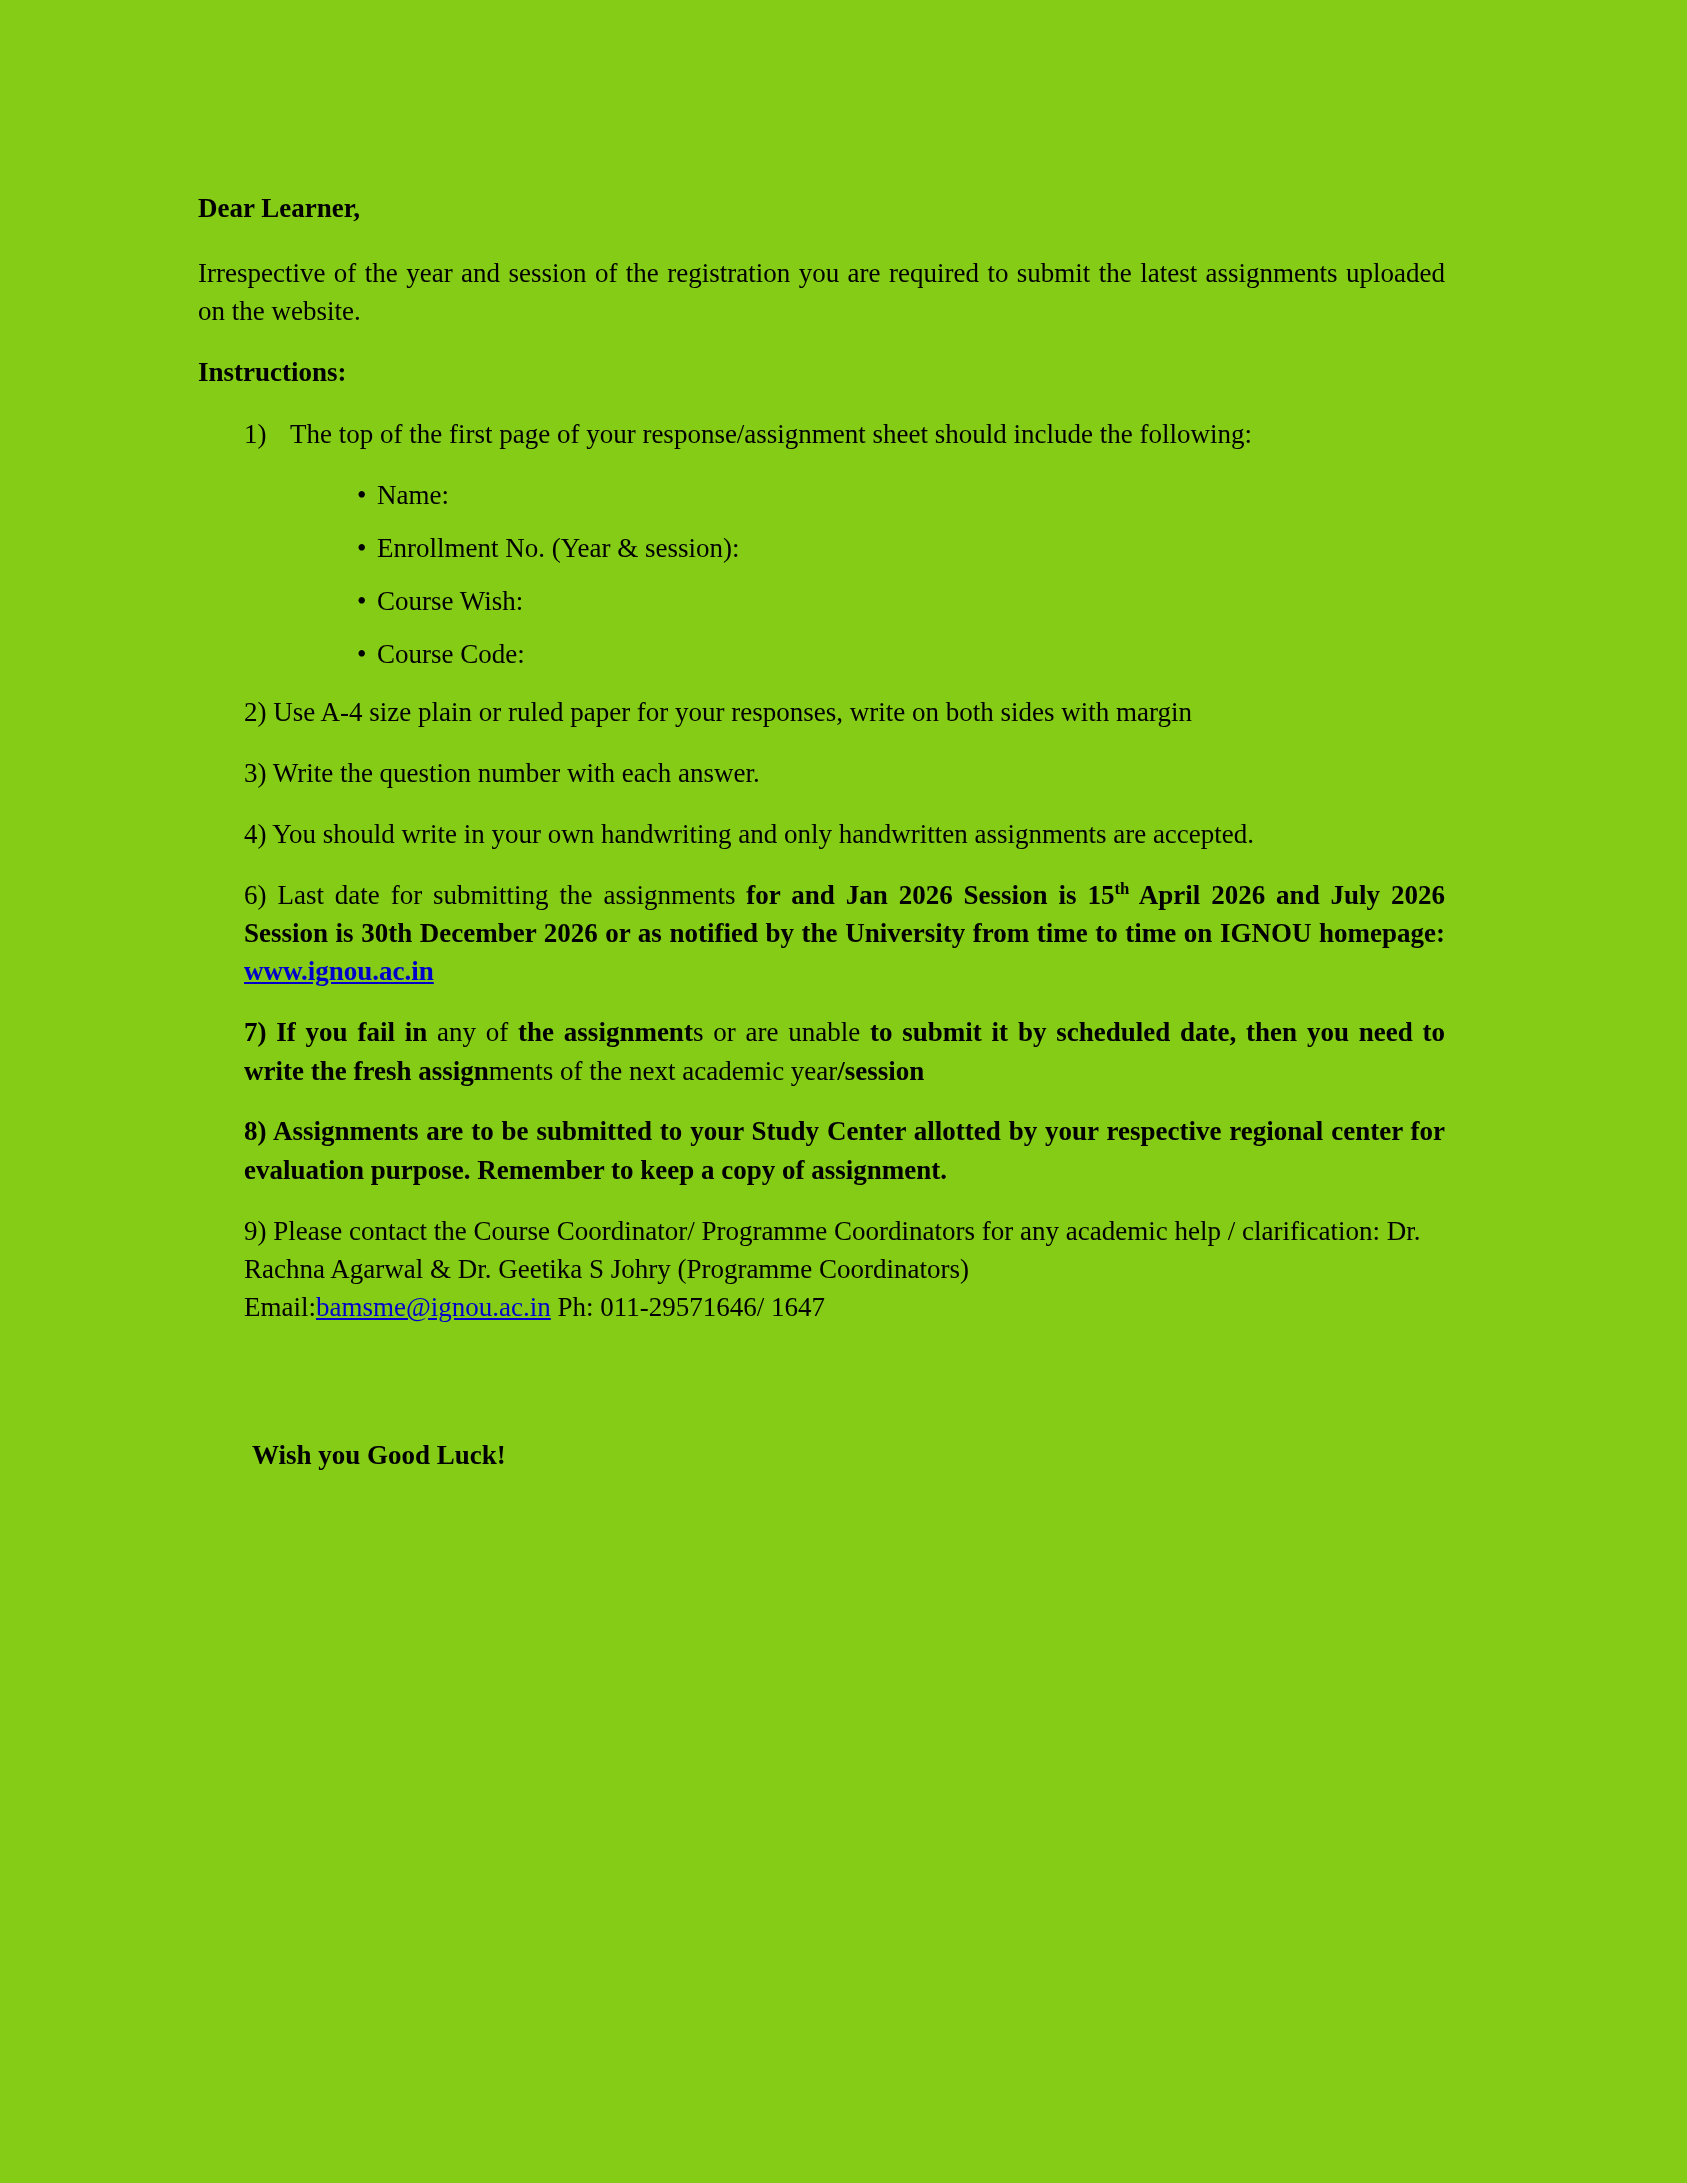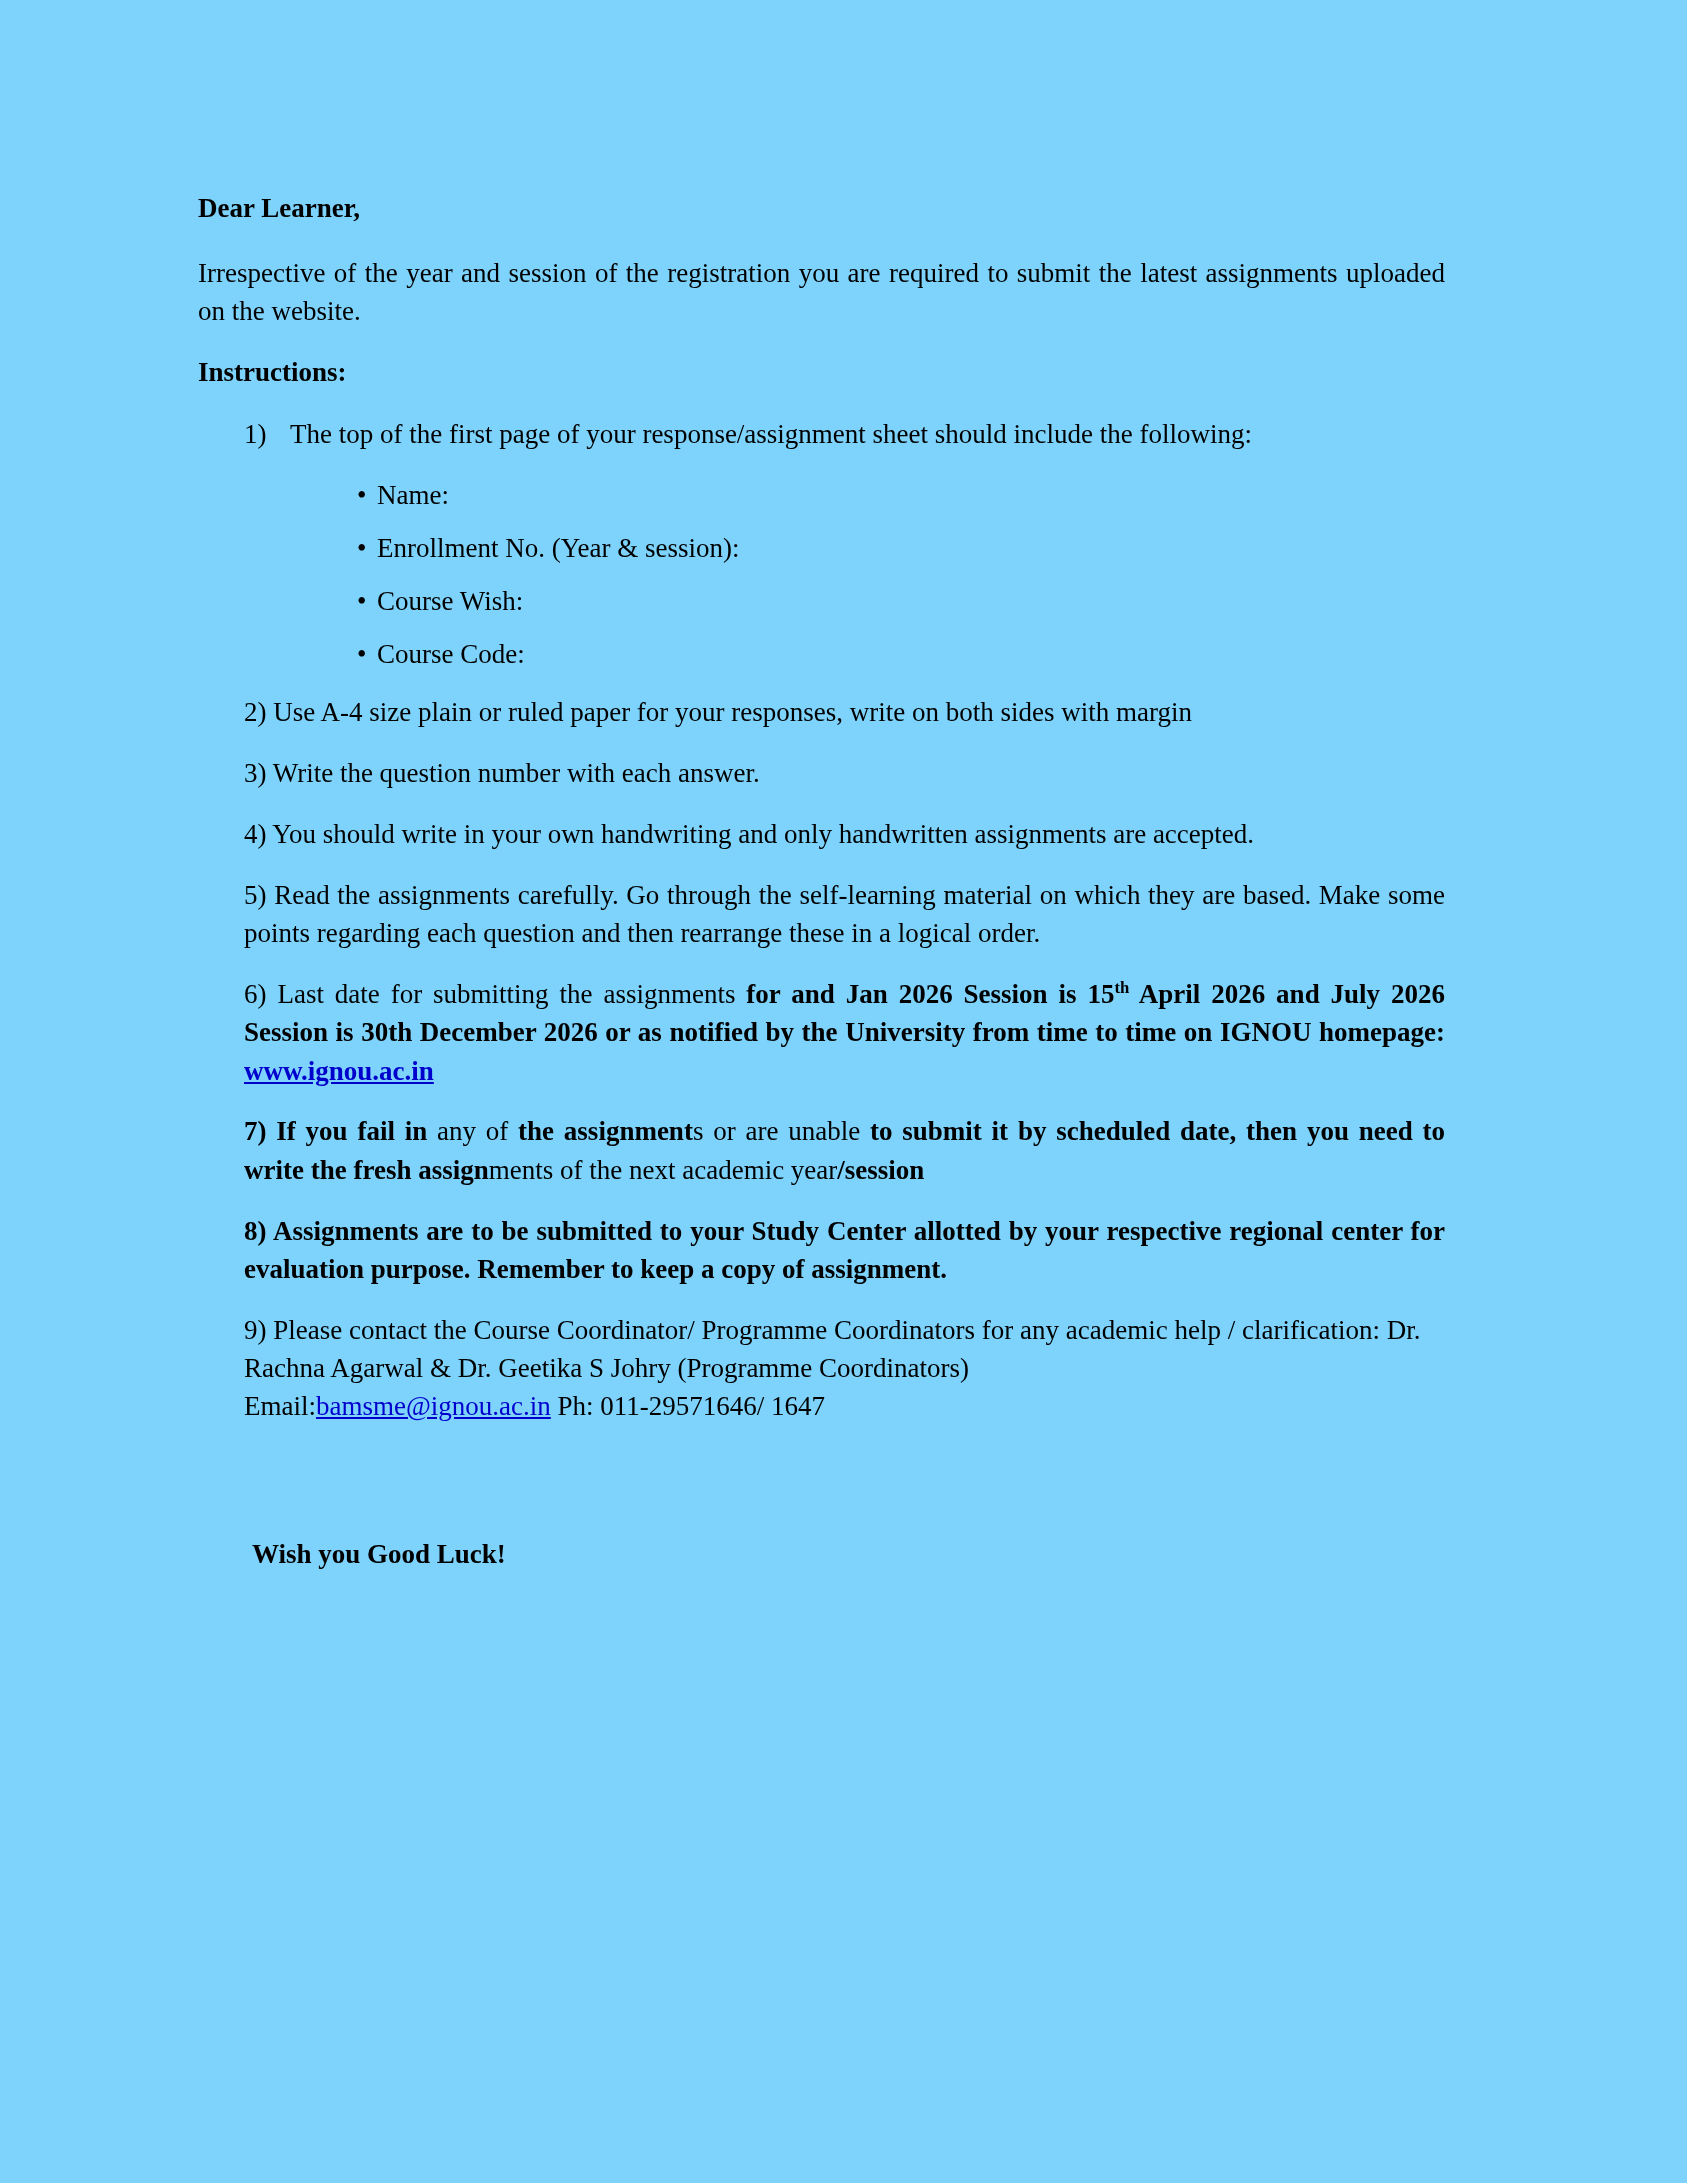--- a/index.html
+++ b/index.html
@@ -12,21 +12,21 @@
     width: 1687px;
     height: 2183px;
     font-family: "Liberation Serif", "DejaVu Serif", serif;
     color: #000000;
     -webkit-font-smoothing: antialiased;
   }
   .page {
     position: relative;
     width: 1687px;
     height: 2183px;
-    background: #7dd3fc;
+    background: #84cc16;
     box-sizing: border-box;
     padding: 189px 198px 0 198px;
   }
   .doc-body {
     width: 1247px;
     font-size: 27px;
     line-height: 1.42;
   }
 
   p.para {
@@ -132,21 +132,20 @@
       <li><span class="dot">•</span><span>Course Wish:</span></li>
       <li><span class="dot">•</span><span>Course Code:</span></li>
     </ul>
 
     <p class="num-item">2) Use A-4 size plain or ruled paper for your responses, write on both sides with margin</p>
 
     <p class="num-item">3) Write the question number with each answer.</p>
 
     <p class="num-item">4) You should write in your own handwriting and only handwritten assignments are accepted.</p>
 
-    <p class="num-item just">5) Read the assignments carefully. Go through the self-learning material on which they are based. Make some points regarding each question and then rearrange these in a logical order.</p>
 
     <p class="num-item bold-block"><span style="font-weight:normal"> 6) Last date for submitting the assignments </span><span>for and Jan 2026 Session is 15</span><sup>th</sup><span> April 2026 and July 2026 Session is 30th December 2026 or as notified by the University from time to time on IGNOU homepage: </span><a class="link" href="#">www.ignou.ac.in</a></p>
 
     <p class="num-item just"><span class="b"> 7) If you fail in </span><span>any of </span><span class="b">the assignment</span><span>s or </span><span>are unable </span><span class="b">to submit it by scheduled date, then you need to write the fresh assign</span><span>ments of the next academic year</span><span class="b">/session</span></p>
 
     <p class="num-item bold-block"> 8) Assignments are to be submitted to your Study Center allotted by your respective regional center for evaluation purpose. Remember to keep a copy of assignment.</p>
 
     <p class="num-item"><span>9) Please contact the Course Coordinator/ Programme Coordinators for any academic help / clarification: Dr. Rachna Agarwal &amp; Dr. Geetika S Johry  (Programme Coordinators)</span><br><span>Email:</span><a class="link plain" href="#">bamsme@ignou.ac.in</a><span> Ph: 011-29571646/ 1647</span></p>
 
     <div class="spacer-big"></div>

